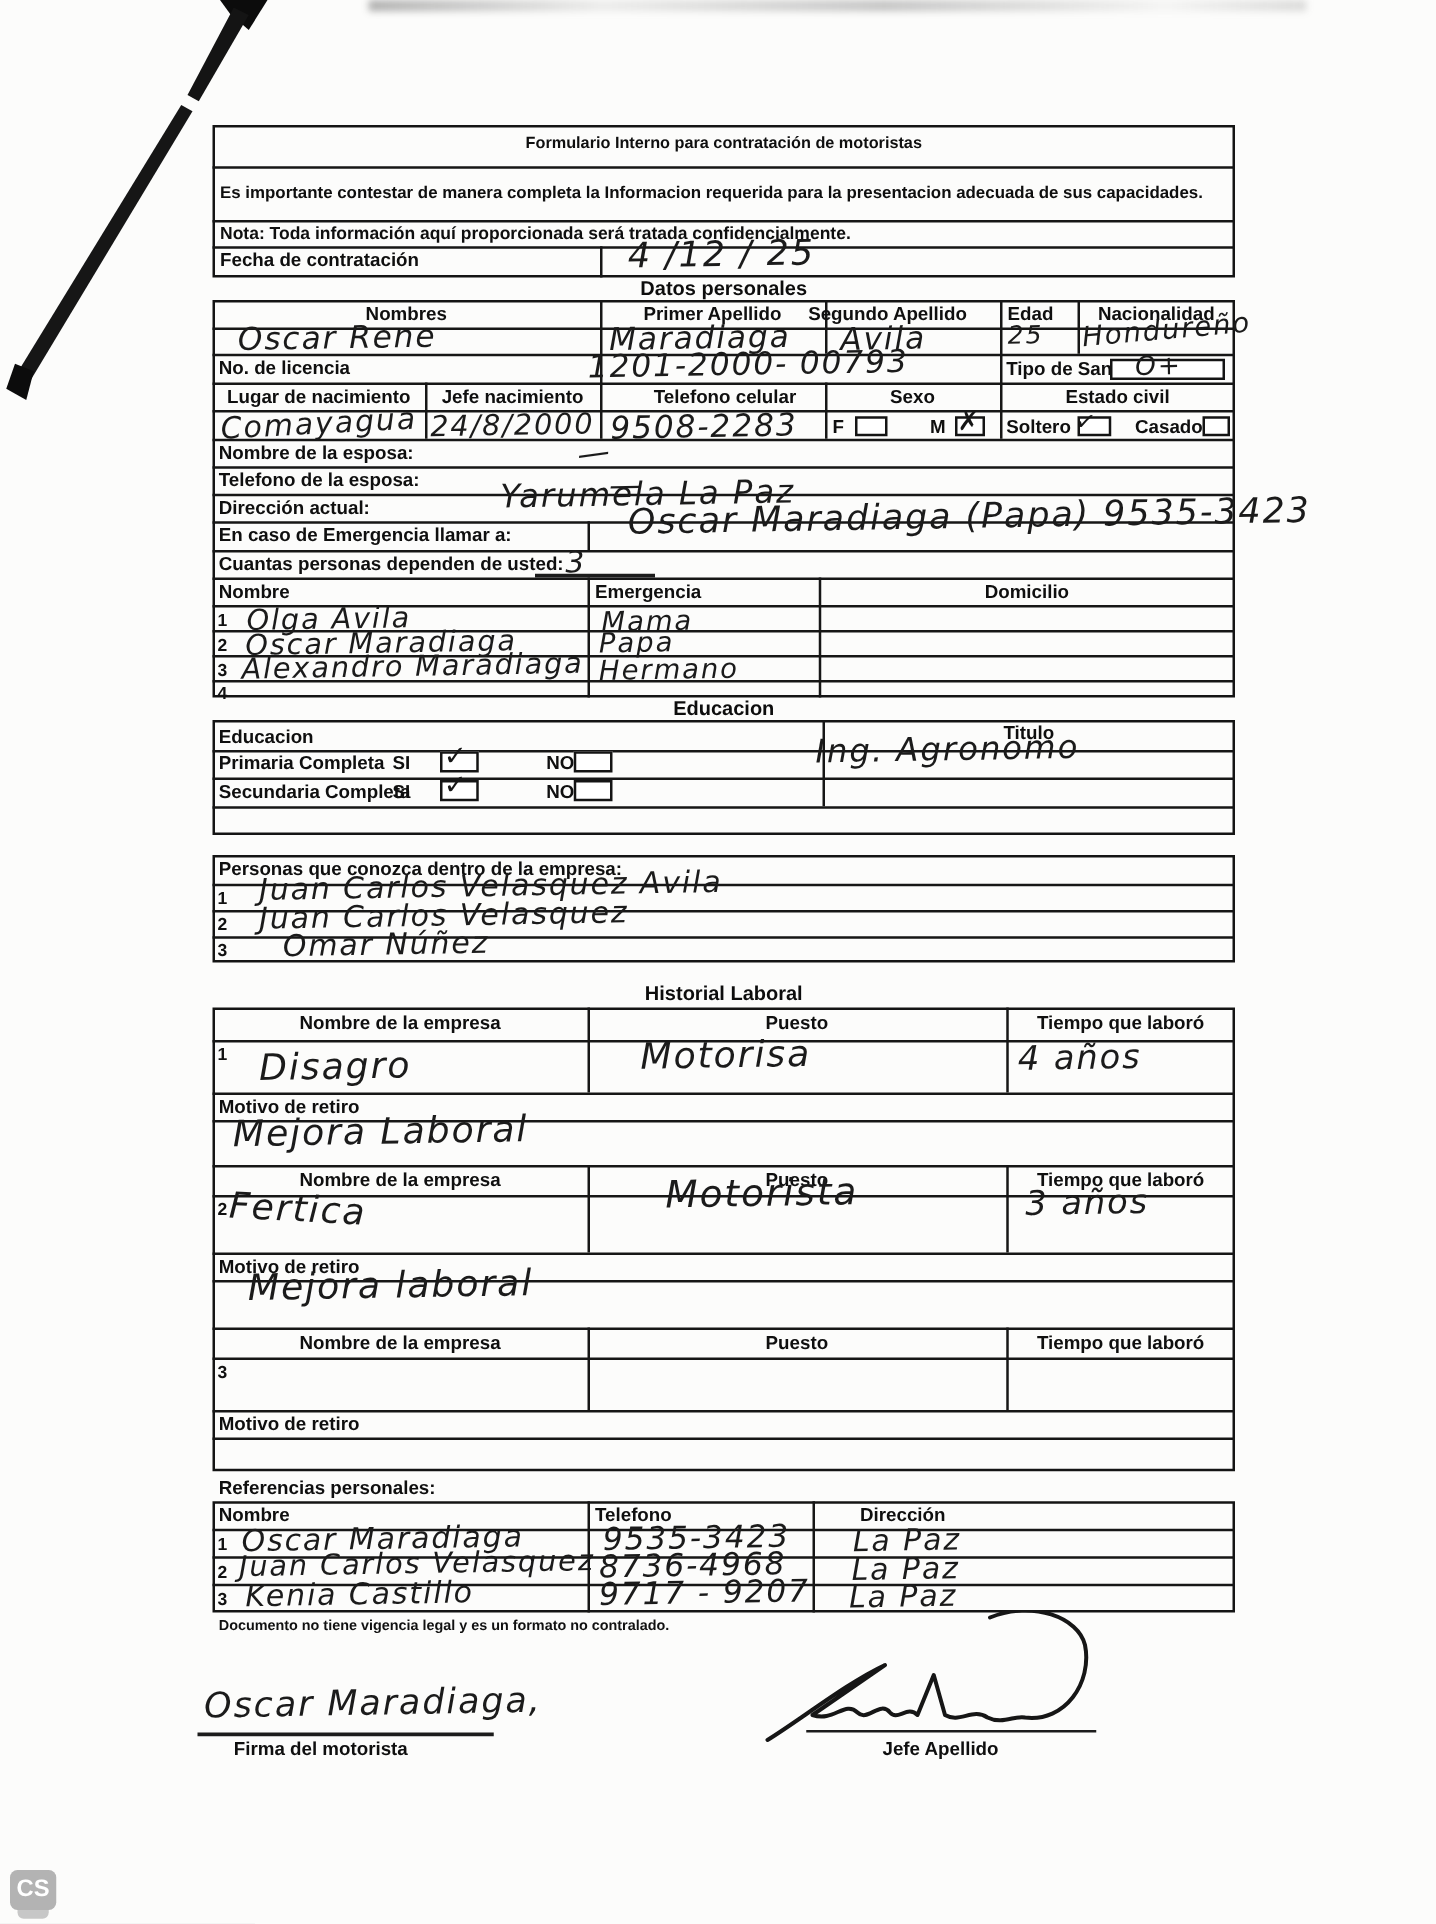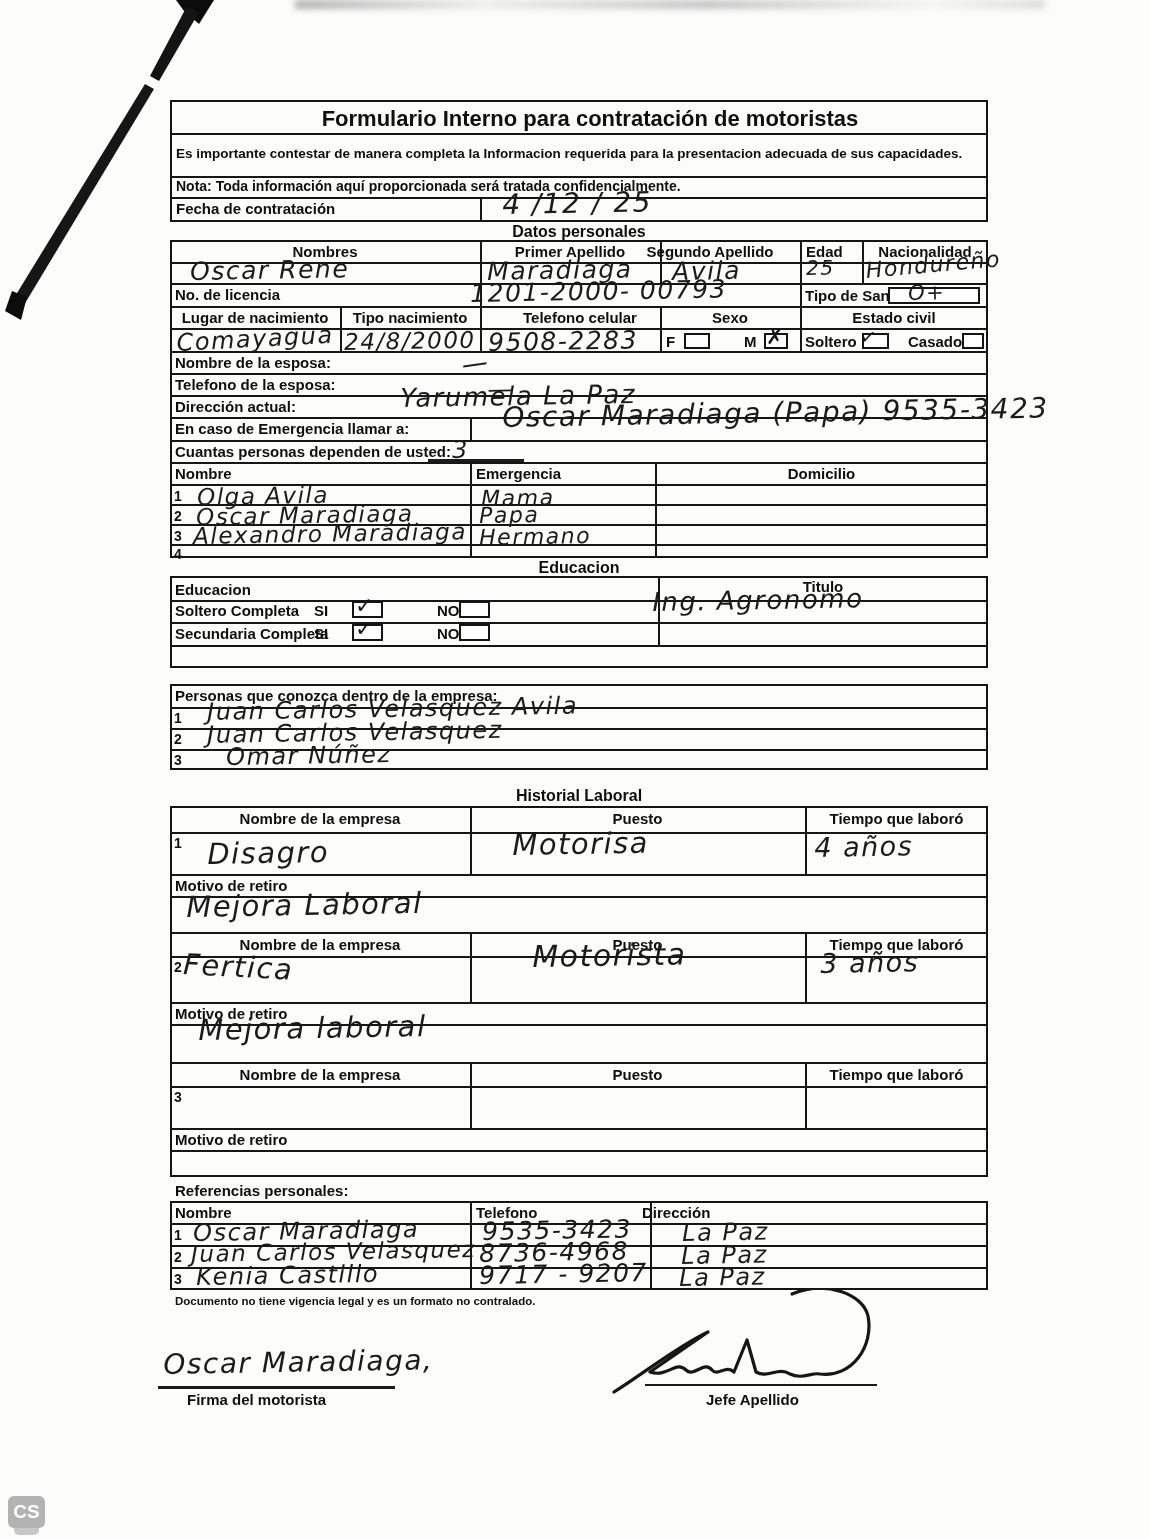--- a/index.html
+++ b/index.html
@@ -37,21 +37,21 @@
     <path d="M199 12 L187 6 L150 76 L159 81 Z" fill="#141414"></path>
     <path d="M154 89 L145 84 L14 298 L24 305 Z" fill="#161616"></path>
     <path d="M12 291 L27 297 L21 320 L5 311 Z" fill="#0c0c0c"></path>
   </svg>
 
   <div class="box" style="left:170px;top:100px;width:818px;height:122px;"></div>
   <div class="hline" style="left:170px;top:133px;width:818px;"></div>
   <div class="hline" style="left:170px;top:176px;width:818px;"></div>
   <div class="hline" style="left:170px;top:197px;width:818px;"></div>
   <div class="vline" style="left:480px;top:197px;height:25px;"></div>
-  <div class="lbl ctr" style="left:186px;top:107px;width:808px;font-size:22px;">Formulario Interno para contratación de motoristas</div>
+  <div class="lbl ctr" style="left:175px;top:107px;width:808px;font-size:13px;">Formulario Interno para contratación de motoristas</div>
   <div class="lbl" style="left:176px;top:147px;font-size:13.5px;">Es importante contestar de manera completa la Informacion requerida para la presentacion adecuada de sus capacidades.</div>
   <div class="lbl" style="left:176px;top:179px;font-size:14px;">Nota: Toda información aquí proporcionada será tratada confidencialmente.</div>
   <div class="lbl" style="left:176px;top:201px;">Fecha de contratación</div>
   <div class="hw" style="left:502px;top:191px;font-size:28px;">4 /12 / 25</div>
 
   <div class="heading" style="top:223px;">Datos personales</div>
 
   <div class="box" style="left:170px;top:240px;width:818px;height:318px;"></div>
 
   <div class="hline" style="left:170px;top:262px;width:818px;"></div>
@@ -91,21 +91,21 @@
   <div class="hw" style="left:806px;top:258px;font-size:20px;">25</div>
   <div class="hw" style="left:865px;top:260px;font-size:22px;transform:rotate(-5deg);">Hondureño</div>
 
   <div class="lbl" style="left:175px;top:287px;">No. de licencia</div>
   <div class="hw" style="left:470px;top:281px;font-size:25px;">1201-2000- 00793</div>
   <div class="lbl" style="left:805px;top:288px;">Tipo de Sangre</div>
   <div class="cb" style="left:888px;top:287px;width:92px;height:17px;"></div>
   <div class="hw" style="left:908px;top:283px;font-size:21px;">O+</div>
 
   <div class="lbl ctr" style="left:170px;top:310px;width:170px;">Lugar de nacimiento</div>
-  <div class="lbl ctr" style="left:340px;top:310px;width:140px;">Tipo nacimiento</div>
+  <div class="lbl ctr" style="left:340px;top:310px;width:140px;">Jefe nacimiento</div>
   <div class="lbl ctr" style="left:480px;top:310px;width:200px;">Telefono celular</div>
   <div class="lbl ctr" style="left:660px;top:310px;width:140px;">Sexo</div>
   <div class="lbl ctr" style="left:800px;top:310px;width:188px;">Estado civil</div>
 
   <div class="hw" style="left:176px;top:331px;font-size:24px;transform:rotate(-3deg);">Comayagua</div>
   <div class="hw" style="left:344px;top:331px;font-size:23px;">24/8/2000</div>
   <div class="hw" style="left:488px;top:330px;font-size:25px;">9508-2283</div>
   <div class="lbl" style="left:666px;top:334px;">F</div>
   <div class="cb" style="left:684px;top:333px;width:26px;height:16px;"></div>
   <div class="lbl" style="left:744px;top:334px;">M</div>
@@ -145,21 +145,21 @@
   <div class="lbl-sm" style="left:174px;top:546px;font-size:14px;">4</div>
 
   <div class="heading" style="top:559px;">Educacion</div>
   <div class="box" style="left:170px;top:576px;width:818px;height:92px;"></div>
   <div class="hline" style="left:170px;top:600px;width:818px;"></div>
   <div class="hline" style="left:170px;top:622px;width:818px;"></div>
   <div class="hline" style="left:170px;top:645px;width:818px;"></div>
   <div class="vline" style="left:658px;top:576px;height:69px;"></div>
   <div class="lbl" style="left:175px;top:582px;">Educacion</div>
   <div class="lbl ctr" style="left:658px;top:579px;width:330px;">Titulo</div>
-  <div class="lbl" style="left:175px;top:603px;">Soltero Completa</div>
+  <div class="lbl" style="left:175px;top:603px;">Primaria Completa</div>
   <div class="lbl" style="left:314px;top:603px;">SI</div>
   <div class="cb" style="left:352px;top:601px;width:31px;height:17px;"></div>
   <div class="mark" style="left:355px;top:595px;font-size:22px;">✓</div>
   <div class="lbl" style="left:437px;top:603px;">NO</div>
   <div class="cb" style="left:459px;top:601px;width:31px;height:17px;"></div>
   <div class="lbl" style="left:175px;top:626px;">Secundaria Completa</div>
   <div class="lbl" style="left:314px;top:626px;">SI</div>
   <div class="cb" style="left:352px;top:624px;width:31px;height:17px;"></div>
   <div class="mark" style="left:355px;top:618px;font-size:22px;">✓</div>
   <div class="lbl" style="left:437px;top:626px;">NO</div>
@@ -226,21 +226,21 @@
 
   <div class="lbl" style="left:175px;top:1183px;">Referencias personales:</div>
   <div class="box" style="left:170px;top:1201px;width:818px;height:89px;"></div>
   <div class="hline" style="left:170px;top:1223px;width:818px;"></div>
   <div class="hline" style="left:170px;top:1245px;width:818px;"></div>
   <div class="hline" style="left:170px;top:1267px;width:818px;"></div>
   <div class="vline" style="left:470px;top:1201px;height:89px;"></div>
   <div class="vline" style="left:650px;top:1201px;height:89px;"></div>
   <div class="lbl" style="left:175px;top:1205px;">Nombre</div>
   <div class="lbl" style="left:476px;top:1205px;">Telefono</div>
-  <div class="lbl" style="left:642px;top:1205px;">Dirección</div>
+  <div class="lbl" style="left:688px;top:1205px;">Dirección</div>
   <div class="lbl-sm" style="left:174px;top:1227px;font-size:14px;">1</div>
   <div class="hw" style="left:193px;top:1221px;font-size:24px;">Oscar   Maradiaga</div>
   <div class="hw" style="left:482px;top:1219px;font-size:25px;">9535-3423</div>
   <div class="hw" style="left:682px;top:1221px;font-size:24px;">La   Paz</div>
   <div class="lbl-sm" style="left:174px;top:1249px;font-size:14px;">2</div>
   <div class="hw" style="left:191px;top:1243px;font-size:23px;">Juan  Carlos Velasquez</div>
   <div class="hw" style="left:479px;top:1241px;font-size:25px;">8736-4968</div>
   <div class="hw" style="left:681px;top:1244px;font-size:24px;">La  Paz</div>
   <div class="lbl-sm" style="left:174px;top:1271px;font-size:14px;">3</div>
   <div class="hw" style="left:196px;top:1265px;font-size:24px;">Kenia   Castillo</div>

